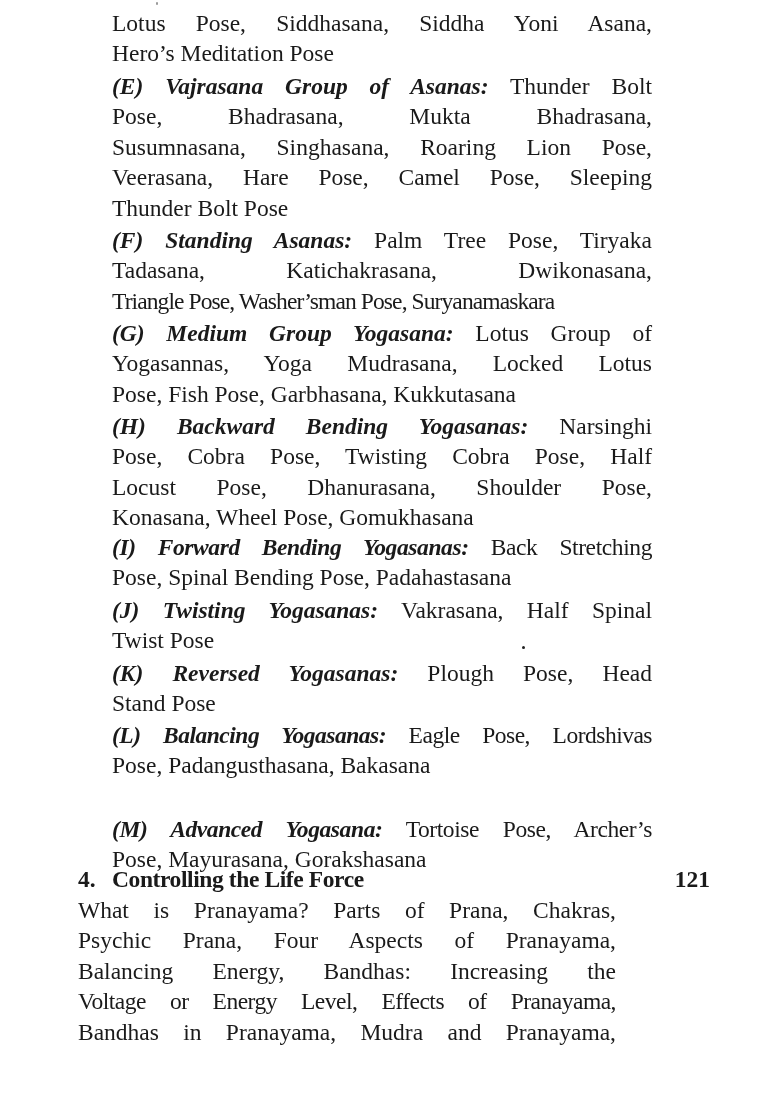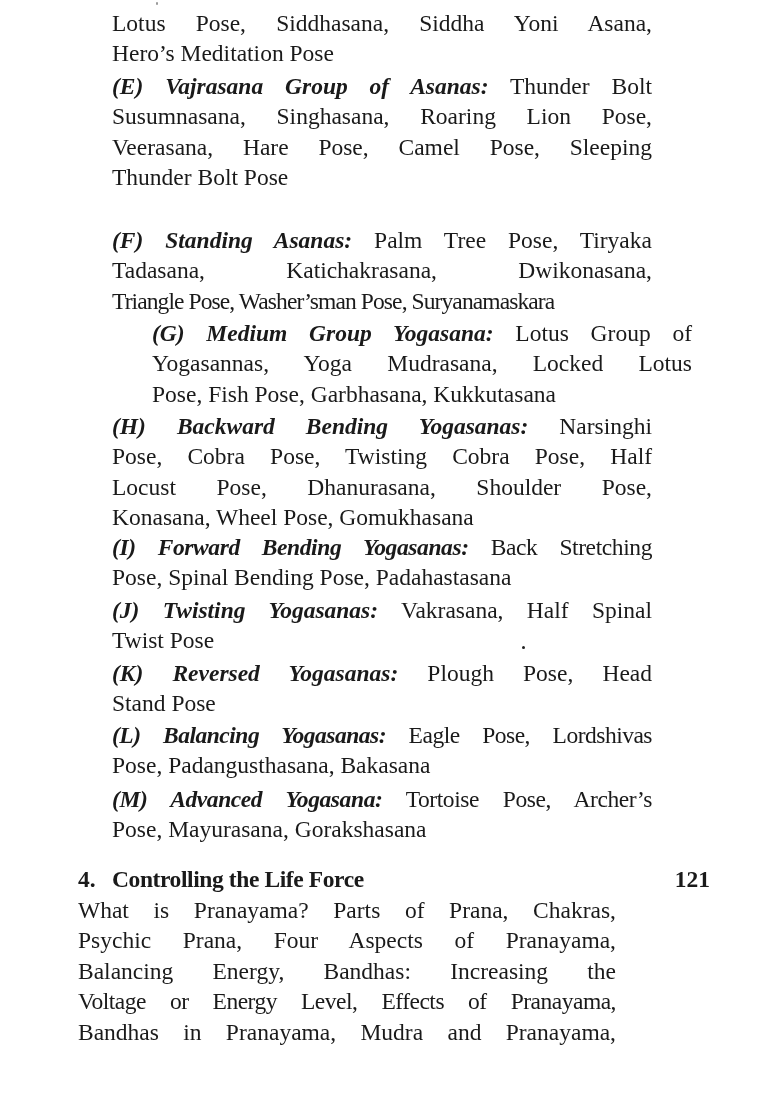--- a/index.html
+++ b/index.html
@@ -90,32 +90,33 @@
 <div class="page">
   <span class="speck"></span>
 
   <div class="block" style="top:8px;">
     <span class="line just">Lotus Pose, Siddhasana, Siddha Yoni Asana,</span>
     <span class="line">Hero’s Meditation Pose</span>
   </div>
 
   <div class="block" style="top:71px;">
     <span class="line just"><span class="lead">(E) Vajrasana Group of Asanas:</span><span> Thunder Bolt</span></span>
+    <span class="line just">Pose, Bhadrasana, Mukta Bhadrasana,</span>
     <span class="line just">Susumnasana, Singhasana, Roaring Lion Pose,</span>
     <span class="line just">Veerasana, Hare Pose, Camel Pose, Sleeping</span>
     <span class="line">Thunder Bolt Pose</span>
   </div>
 
   <div class="block" style="top:225px;">
     <span class="line just"><span class="lead">(F) Standing Asanas:</span><span> Palm Tree Pose, Tiryaka</span></span>
     <span class="line just">Tadasana, Katichakrasana, Dwikonasana,</span>
     <span class="line" style="letter-spacing:-0.9px;">Triangle Pose, Washer’sman Pose, Suryanamaskara</span>
   </div>
 
-  <div class="block" style="top:318px;margin-left:40px;">
+  <div class="block" style="top:318px;">
     <span class="line just"><span class="lead">(G) Medium Group Yogasana:</span><span> Lotus Group of</span></span>
     <span class="line just">Yogasannas, Yoga Mudrasana, Locked Lotus</span>
     <span class="line">Pose, Fish Pose, Garbhasana, Kukkutasana</span>
   </div>
 
   <div class="block" style="top:411px;">
     <span class="line just"><span class="lead">(H) Backward Bending Yogasanas:</span><span> Narsinghi</span></span>
     <span class="line just">Pose, Cobra Pose, Twisting Cobra Pose, Half</span>
     <span class="line just">Locust Pose, Dhanurasana, Shoulder Pose,</span>
     <span class="line">Konasana, Wheel Pose, Gomukhasana</span>
@@ -136,21 +137,21 @@
     <span class="line just"><span class="lead">(K) Reversed Yogasanas:</span><span> Plough Pose, Head</span></span>
     <span class="line">Stand Pose</span>
   </div>
 
   <div class="block" style="top:720px;">
     <span class="line just" style="letter-spacing:-0.5px;"><span class="lead">(L) Balancing Yogasanas:</span><span> Eagle Pose, Lordshivas</span></span>
     <span class="line">Pose, Padangusthasana, Bakasana</span>
   </div>
 
   <div class="block" style="top:784px;">
-    <span class="line just" style="letter-spacing:-0.4px;"><span class="lead">(M) Advanced Yogasana:</span><span> Tortoise Pose, Archer’s</span></span>
+    <span class="line just" style="letter-spacing:-0.4px;margin-top:30px;"><span class="lead">(M) Advanced Yogasana:</span><span> Tortoise Pose, Archer’s</span></span>
     <span class="line">Pose, Mayurasana, Gorakshasana</span>
   </div>
 
   <div class="chapter">
     <div class="chapter-head">
       <span>
         <span class="chapter-num">4.</span><span style="letter-spacing:-0.4px;">Controlling the Life Force</span>
       </span>
       <span>121</span>
     </div>

